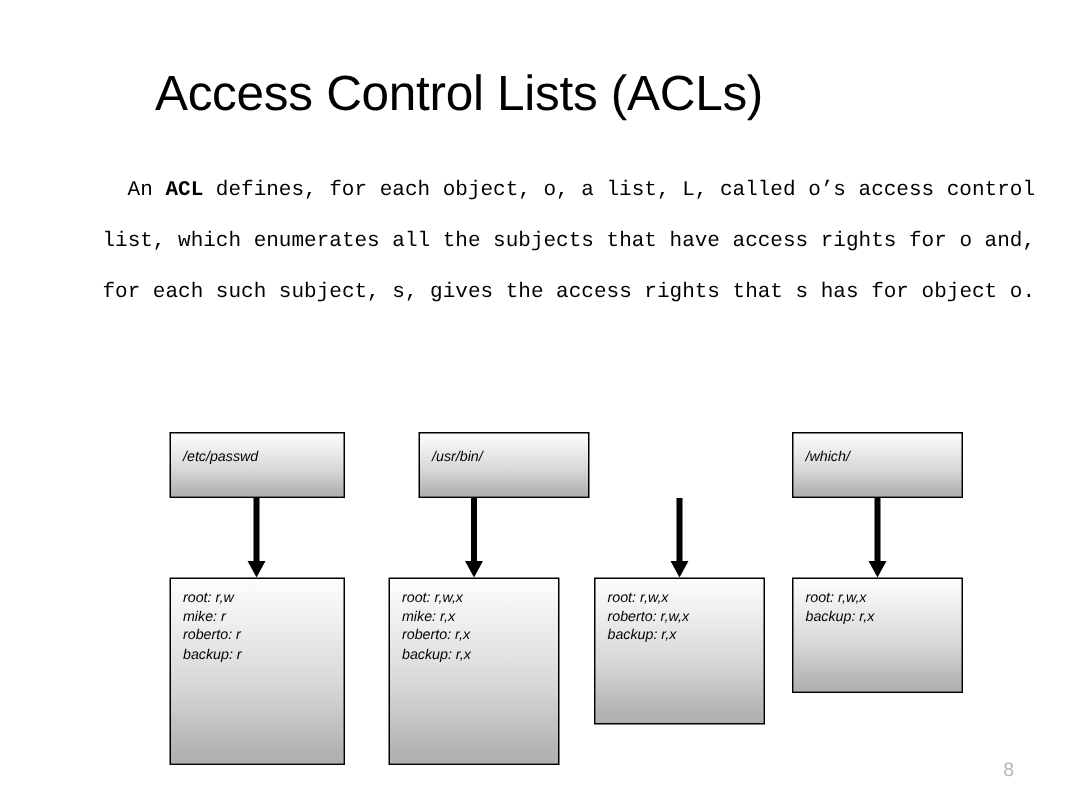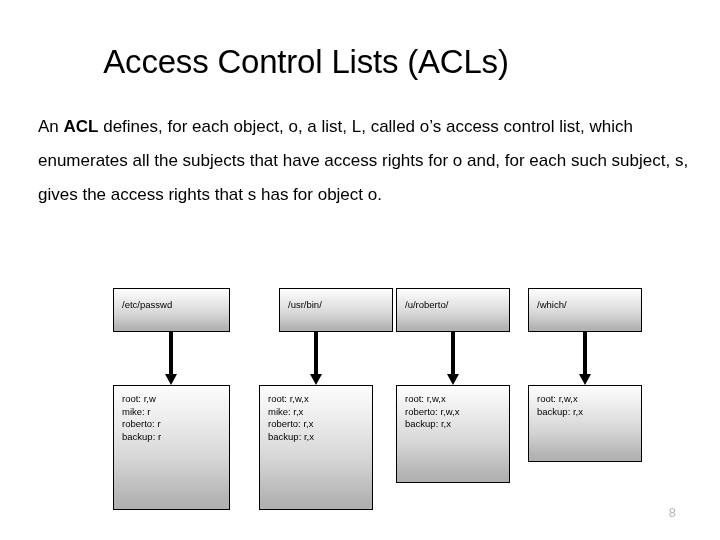--- a/index.html
+++ b/index.html
@@ -38,36 +38,38 @@
     color: #000000;
     white-space: nowrap;
   }
 
   
   #body-text {
     position: absolute;
     left: 38px;
     top: 110px;
     width: 652px;
-    font-size: 17px;
+    font-size: 14px;
     line-height: 34px;
     color: #000000;
-    text-align: left;
+    text-align: right;
+    font-family: Liberation Mono, monospace;
   }
   #body-text b {
     font-weight: bold;
   }
 
   
   #diagram {
     position: absolute;
     left: 0;
     top: 0;
     width: 720px;
     height: 540px;
+    font-style: italic;
   }
 
   .node-box {
     position: absolute;
     box-sizing: border-box;
     border: 1px solid #000000;
     background: linear-gradient(to bottom, #fdfdfd 0%, #f2f2f2 18%, #d7d7d7 58%, #b4b4b4 92%, #b0b0b0 100%);
     padding: 7px 0 0 8px;
     font-size: 9.5px;
     line-height: 12.5px;
@@ -142,21 +144,20 @@
     <div class="node-box object-box" style="left:251px; top:288px; width:114px; height:44px;margin-left:28px;">/usr/bin/</div>
     <div class="arrow" style="left:314px; top:332px; height:53px;">
       <div class="shaft" style="height:42px;"></div>
       <div class="head"></div>
     </div>
     <div class="node-box acl-box" style="left:259px; top:385px; width:114px; height:125px;">root: r,w,x
 mike: r,x
 roberto: r,x
 backup: r,x</div>
 
-    <div class="node-box object-box" style="left:396px; top:288px; width:114px; height:44px;">/u/roberto/</div>
     <div class="arrow" style="left:451px; top:332px; height:53px;">
       <div class="shaft" style="height:42px;"></div>
       <div class="head"></div>
     </div>
     <div class="node-box acl-box" style="left:396px; top:385px; width:114px; height:98px;">root: r,w,x
 roberto: r,w,x
 backup: r,x</div>
 
     <div class="node-box object-box" style="left:528px; top:288px; width:114px; height:44px;">/which/</div>
     <div class="arrow" style="left:583px; top:332px; height:53px;">

